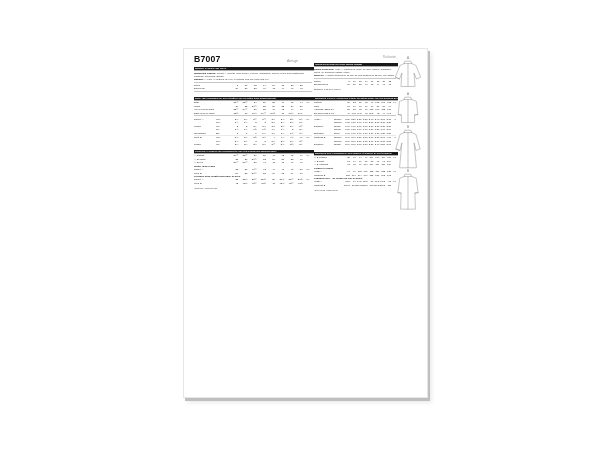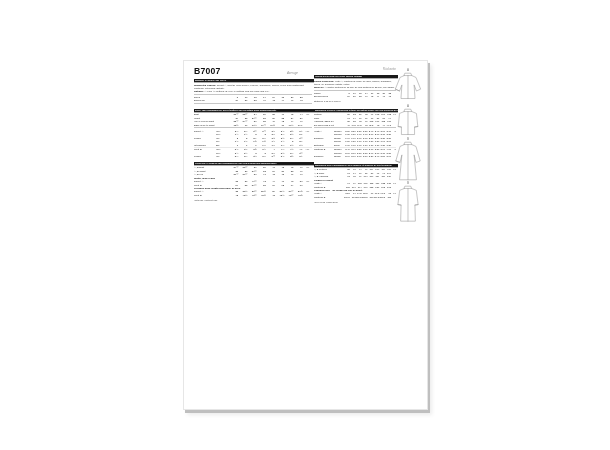--- a/index.html
+++ b/index.html
@@ -1,18 +1,18 @@
 <!DOCTYPE html>
 <html><head>
 <meta charset="utf-8">
 <style>
   html,body{margin:0;padding:0}
   body{width:610px;height:450px;position:relative;background:#ffffff;
        font-family:"Liberation Sans",sans-serif;overflow:hidden}
-  .sheet{position:absolute;left:183px;top:60px;width:243px;height:348px;
+  .sheet{position:absolute;left:183px;top:48px;width:243px;height:348px;
          background:#fff;border:1px solid #e6e6e6;
          box-shadow:2px 3px 0 #bfbfbf,4px 5px 4px rgba(0,0,0,.08)}
   .inner{position:absolute;left:0;top:0;width:729px;height:1044px;
          transform:scale(.33333);transform-origin:0 0}
   .abs{position:absolute}
   
   .titlerow{left:30px;top:16px;width:312px;display:flex;
             justify-content:space-between;align-items:flex-end}
   .pnum{font-size:26px;font-weight:bold;color:#101010;letter-spacing:.5px;line-height:26px}
   .avg{font-size:9px;color:#8f8f8f;font-style:italic}

